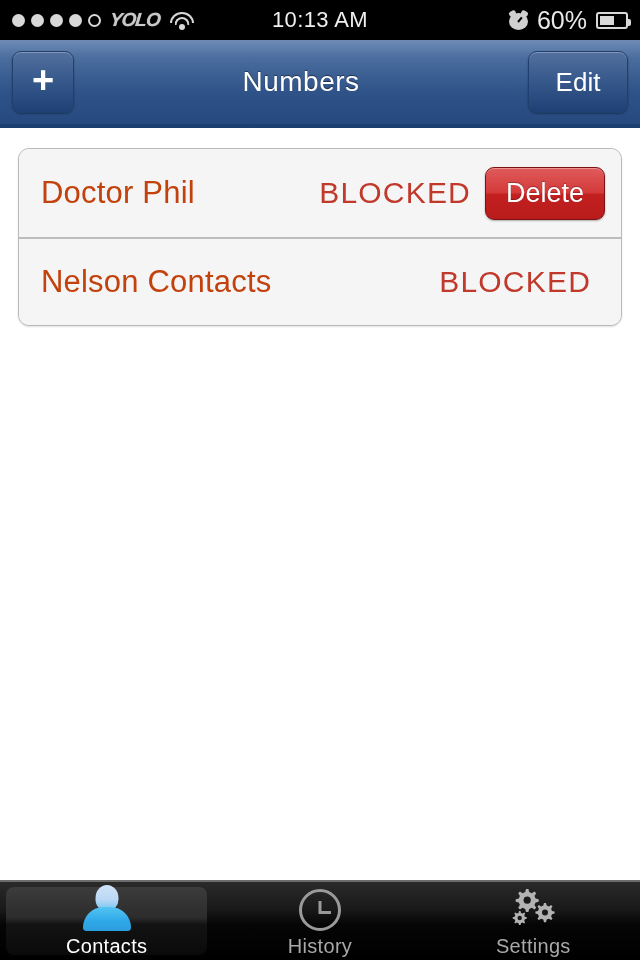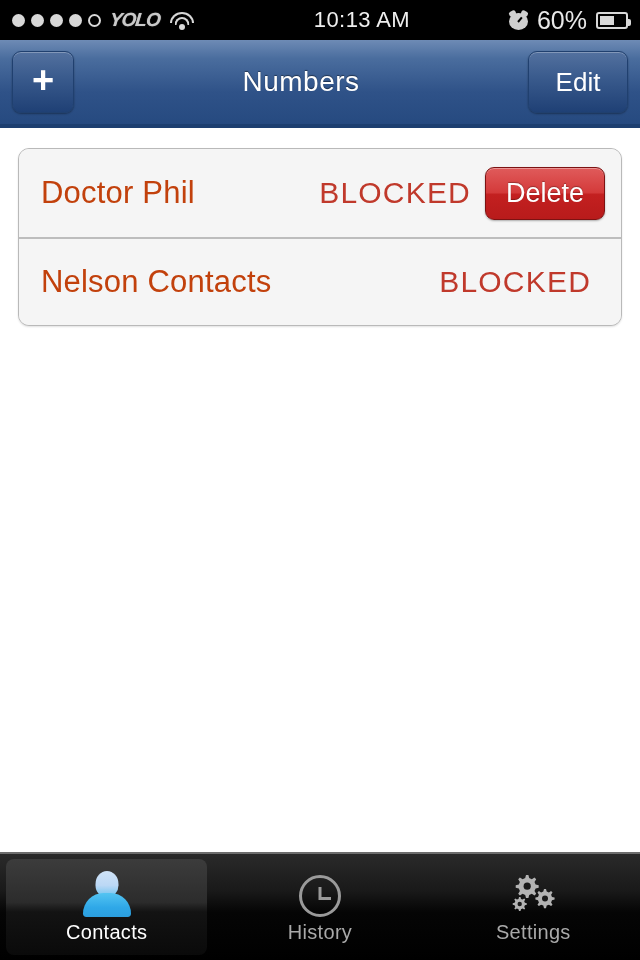--- a/index.html
+++ b/index.html
@@ -31,21 +31,21 @@
     position:absolute; left:50%; transform:translateX(-50%);
     border:2.5px solid #d8d8d8; border-bottom:none;
     border-radius:50% 50% 0 0 / 100% 100% 0 0;
   }
   .wifi i:nth-child(1){ top:1px;  width:24px; height:11px; }
   .wifi i:nth-child(2){ top:6px;  width:15px; height:8px; }
   .wifi i:nth-child(3){
     top:13px; width:6px; height:6px; border-radius:50%;
     background:#d8d8d8; border:none;
   }
-  .sb-center{ flex:1; text-align:right; font-size:22px; color:#efefef; letter-spacing:0.4px; }
+  .sb-center{ flex:1; text-align:center; font-size:22px; color:#efefef; letter-spacing:0.4px; }
   .sb-right{
     width:230px; display:flex; align-items:center; justify-content:flex-end;
     gap:9px; padding-right:12px;
   }
   .alarm{ position:relative; width:19px; height:19px; }
   .alarm .face{
     position:absolute; top:2px; left:0; width:19px; height:17px;
     border-radius:50%; background:#d0d0d0;
   }
   .alarm .face::after{
@@ -118,21 +118,21 @@
     border-radius:9px;
     box-shadow:inset 0 1px 0 rgba(255,255,255,0.35), 0 1px 2px rgba(0,0,0,0.3);
     color:#ffffff; font-size:27px;
     padding:12px 20px; line-height:1;
     cursor:pointer;
     text-shadow:0 -1px 1px rgba(0,0,0,0.3);
   }
 
   
   .tabbar{
-    position:absolute; bottom:0; left:0; width:640px; height:108px;
+    position:absolute; bottom:0; left:0; width:640px; height:80px;
     background:linear-gradient(to bottom,#2a2a2a 0%,#191919 35%,#050505 55%,#000000 100%);
     border-top:2px solid #6d6d6d;
     display:flex;
   }
   .tab{
     flex:1; position:relative;
     display:flex; flex-direction:column; align-items:center; justify-content:center;
     gap:4px; cursor:pointer;
   }
   .tab.active::before{

